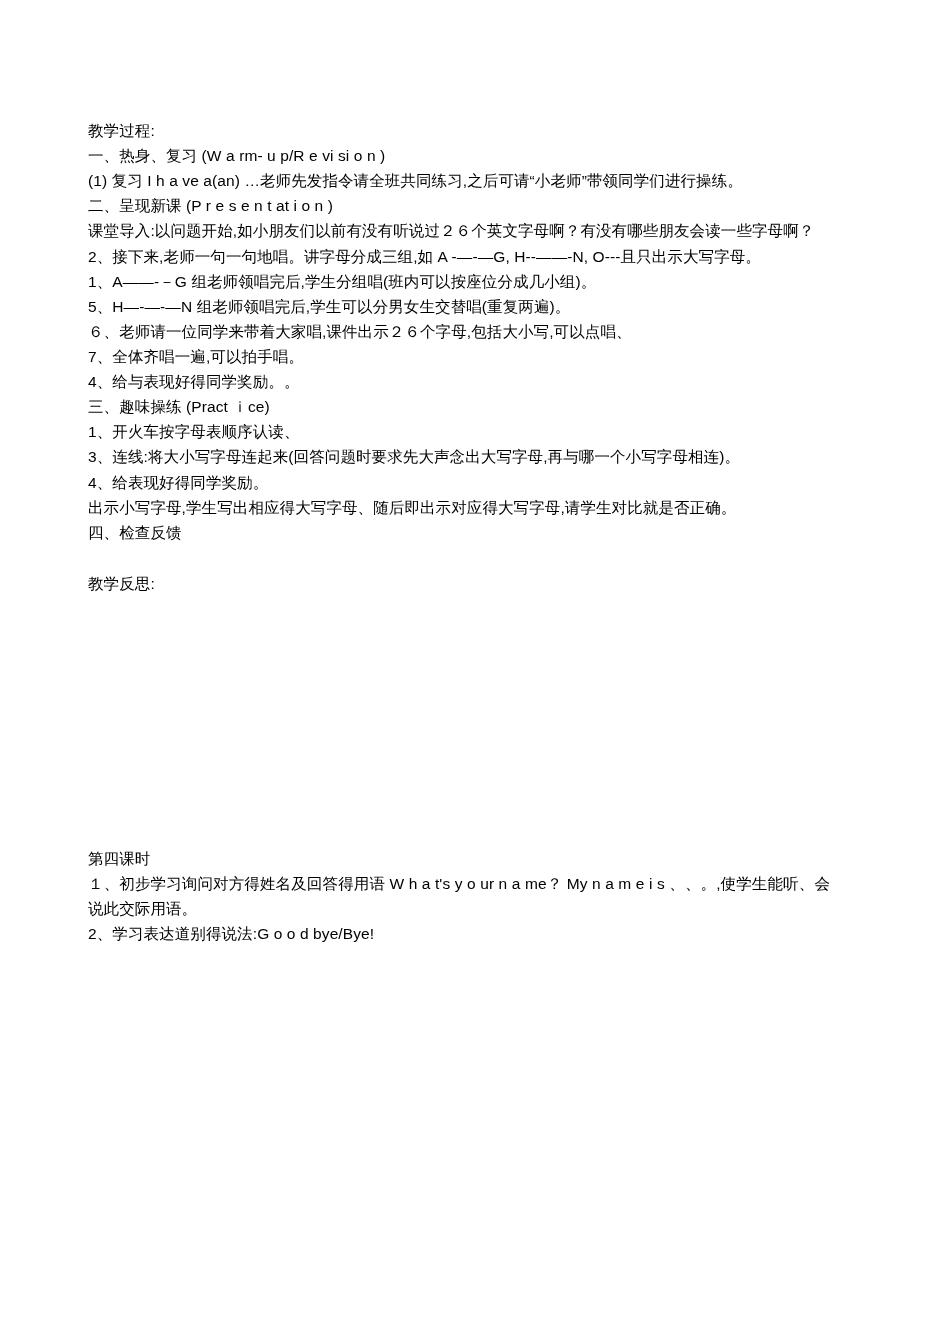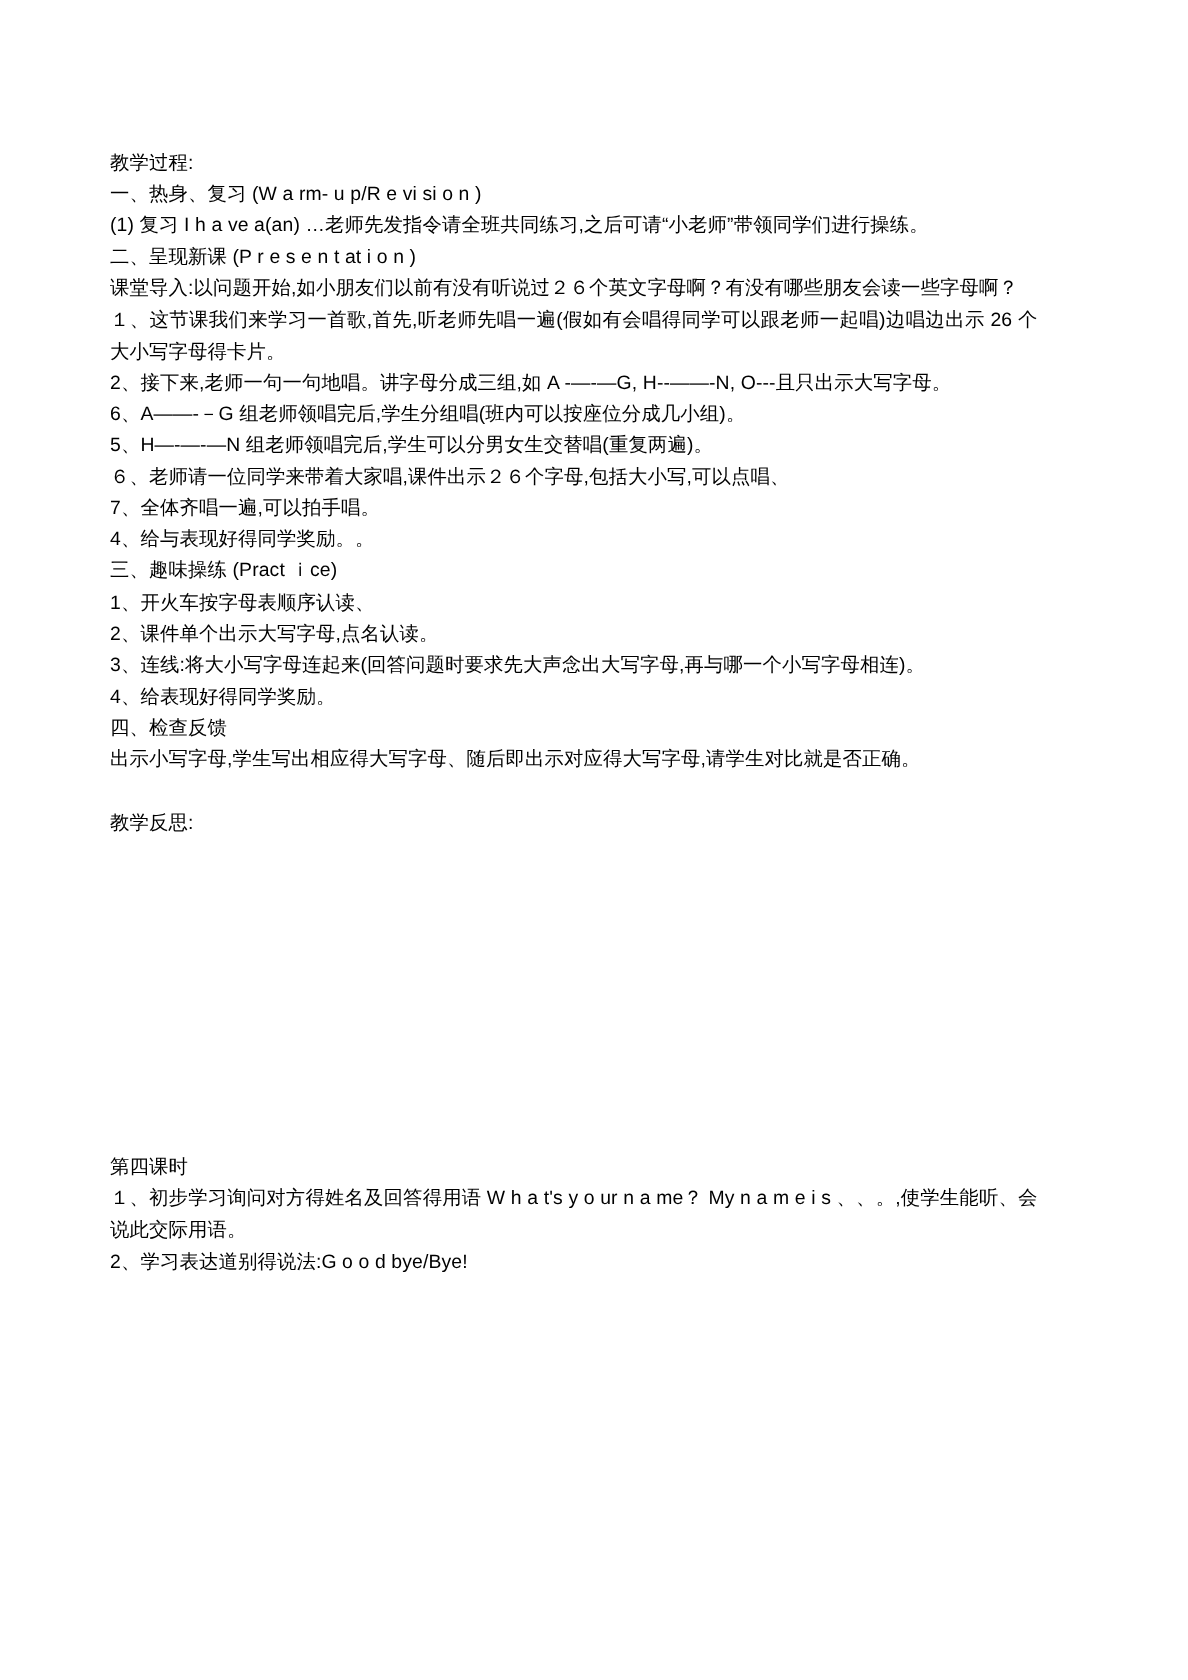--- a/index.html
+++ b/index.html
@@ -45,34 +45,32 @@
 <body>
 
 <div class="page">
   <div class="doc-body">
 
     <p>教学过程:</p>
     <p>一、热身、复习 (W a rm- u p/R e vi si o n )</p>
     <p>(1) 复习 I h a ve   a(an) …老师先发指令请全班共同练习,之后可请“小老师”带领同学们进行操练。</p>
     <p>二、呈现新课  (P r e s e n t at i o n )</p>
     <p>课堂导入:以问题开始,如小朋友们以前有没有听说过２６个英文字母啊？有没有哪些朋友会读一些字母啊？</p>
-    <p>１、这节课我们来学习一首歌,首先,听老师先唱一遍(假如有会唱得同学可以跟老师一起唱)边唱边出示 26 个大小写字母得卡片。</p>
     <p>2、接下来,老师一句一句地唱。讲字母分成三组,如 A -—-—G, H--——-N, O---且只出示大写字母。</p>
-    <p>6、A——-－G 组老师领唱完后,学生分组唱(班内可以按座位分成几小组)。</p>
+    <p>1、A——-－G 组老师领唱完后,学生分组唱(班内可以按座位分成几小组)。</p>
     <p>5、H—-—-—N 组老师领唱完后,学生可以分男女生交替唱(重复两遍)。</p>
     <p>６、老师请一位同学来带着大家唱,课件出示２６个字母,包括大小写,可以点唱、</p>
     <p>7、全体齐唱一遍,可以拍手唱。</p>
     <p>4、给与表现好得同学奖励。。</p>
     <p>三、趣味操练  (Pract ｉce)</p>
     <p>1、开火车按字母表顺序认读、</p>
-    <p>2、课件单个出示大写字母,点名认读。</p>
     <p>3、连线:将大小写字母连起来(回答问题时要求先大声念出大写字母,再与哪一个小写字母相连)。</p>
     <p>4、给表现好得同学奖励。</p>
+    <p>出示小写字母,学生写出相应得大写字母、随后即出示对应得大写字母,请学生对比就是否正确。</p>
     <p>四、检查反馈</p>
-    <p>出示小写字母,学生写出相应得大写字母、随后即出示对应得大写字母,请学生对比就是否正确。</p>
 
     <div class="gap-block"></div>
 
     <p>教学反思:</p>
 
     <div class="big-gap"></div>
 
     <p class="indent-1">第四课时</p>
     <p>１、初步学习询问对方得姓名及回答得用语 W h a t's y o ur n a  me？ My n a m e i s 、、。,使学生能听、会说此交际用语。</p>
     <p>2、学习表达道别得说法:G o o d bye/Bye!</p>

